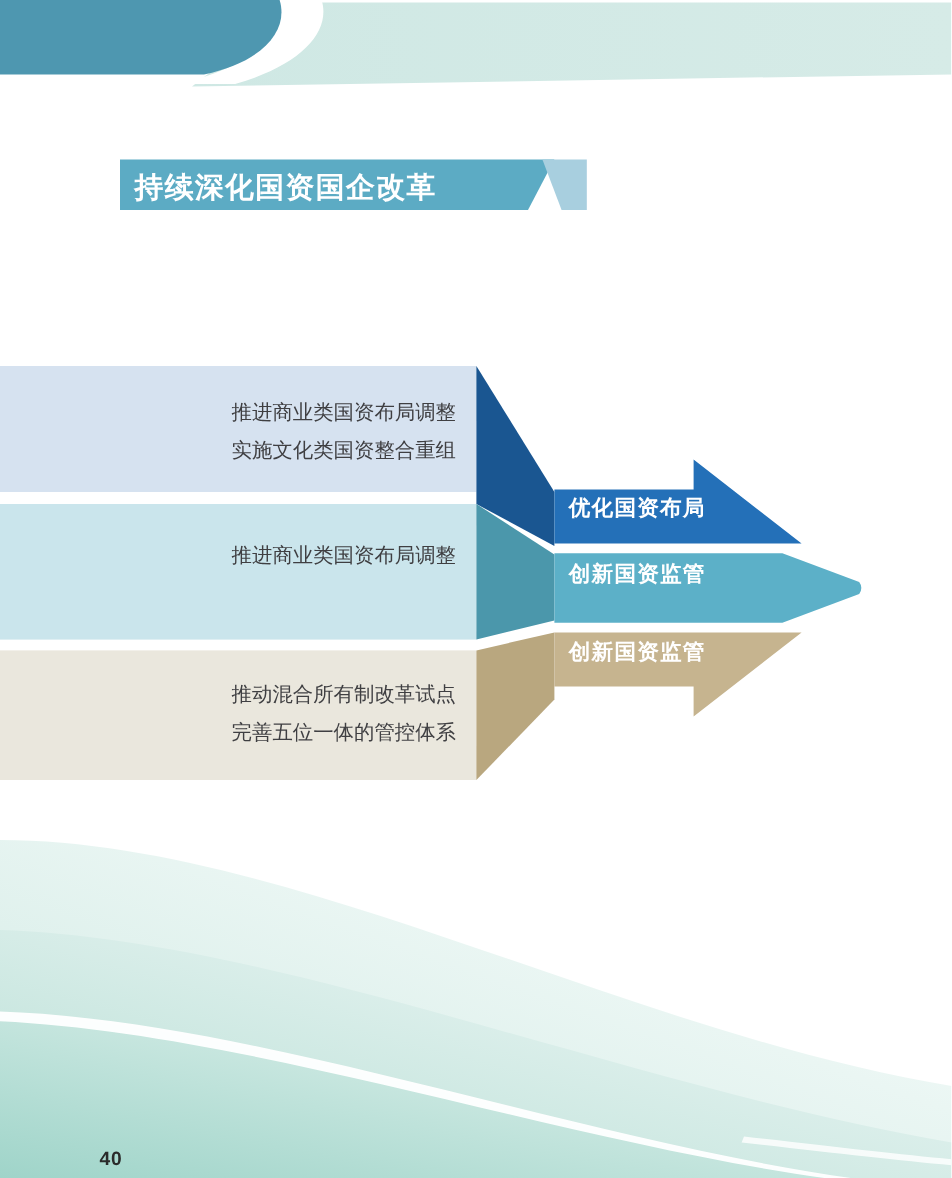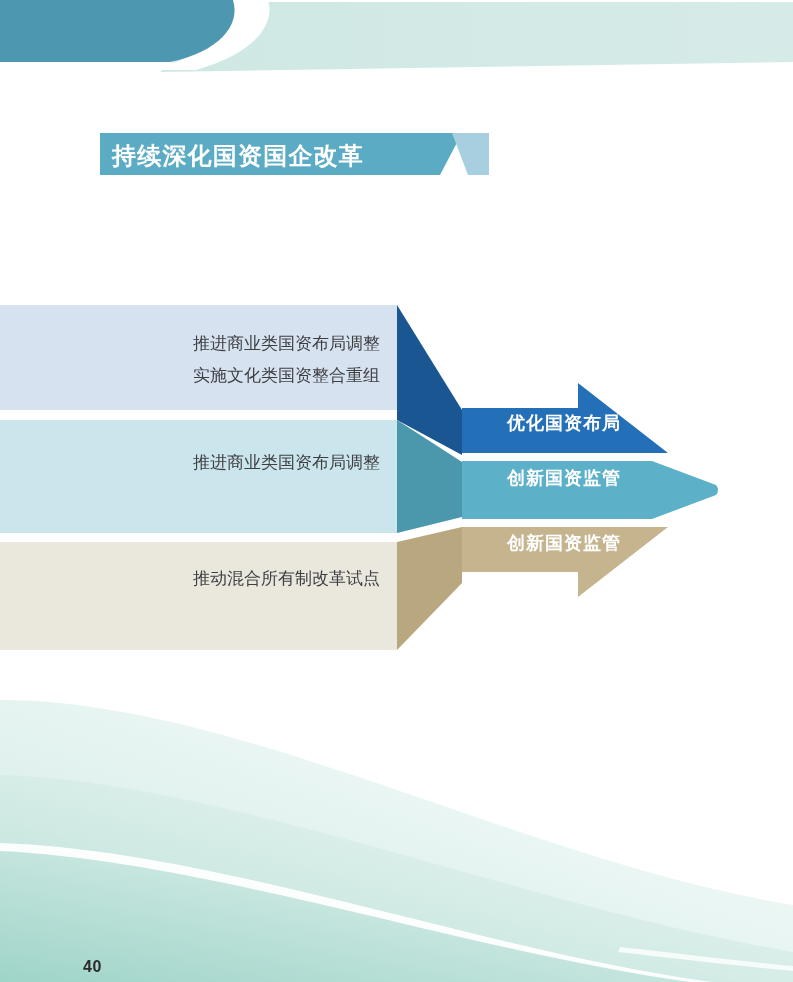--- a/index.html
+++ b/index.html
@@ -82,21 +82,20 @@
   .panel-text .ln { display:block; }
 
   
   .band-label {
     position:absolute;
     color:#ffffff;
     font-size:18px;
     font-weight:bold;
     letter-spacing:1px;
     white-space:nowrap;
-    margin-left:33px;
   }
 
   
   .page-number {
     position:absolute;
     left:83px; top:958px;
     font-size:16px;
     font-weight:bold;
     color:#2b2b2b;
     letter-spacing:0.5px;
@@ -180,20 +179,21 @@
       <span class="ln">推进商业类国资布局调整</span>
       <span class="ln">实施文化类国资整合重组</span>
     </div>
 
     <div class="panel-text" style="left:18px; top:152px; width:362px;">
       <span class="ln">推进商业类国资布局调整</span>
     </div>
 
     <div class="panel-text" style="left:40px; top:268px; width:340px;">
       <span class="ln">推动混合所有制改革试点</span>
+      <span class="ln">完善五位一体的管控体系</span>
     </div>
 
     <div class="band-label" style="left:474px; top:116px;">优化国资布局</div>
     <div class="band-label" style="left:474px; top:171px;">创新国资监管</div>
     <div class="band-label" style="left:474px; top:236px;">创新国资监管</div>
   </div>
 
   <div class="page-number">40</div>
 
 </div>

